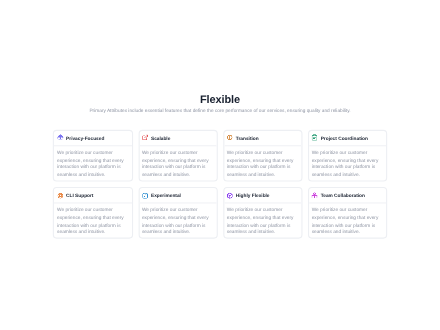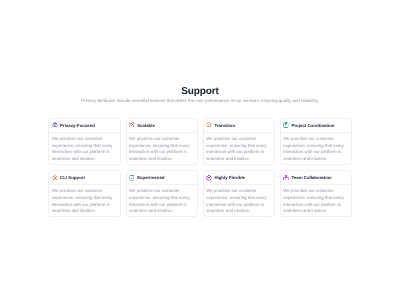--- a/index.html
+++ b/index.html
@@ -14,21 +14,21 @@
   .card-head{display:flex;align-items:center;gap:2.5px;padding:0 2.4px;height:14.2px;box-sizing:border-box;border-bottom:0.5px solid #f1f2f6;}
   .card-title{font-size:4.35px;font-weight:700;color:#18202f;white-space:nowrap;}
   .card-body{padding:3.15px 3px 0.92px 2.5px;font-size:4.35px;line-height:6.67px;color:#8d93a2;}
   .ico-wrap{width:5.8px;height:5.8px;flex:none;overflow:hidden;position:relative;}
   .ico{width:23.2px;height:23.2px;display:block;transform:scale(0.25);transform-origin:0 0;will-change:transform;}
 </style>
 </head>
 <body>
 
 <div class="page">
-  <h1 class="title">Support</h1>
+  <h1 class="title">Flexible</h1>
   <p class="subtitle">Primary Attributes include essential features that define the core performance of our services, ensuring quality and reliability.</p>
   <div class="grid" id="grid">
       <div class="card">
         <div class="card-head">
           <span class="ico-wrap">
             <svg class="ico" viewBox="0 0 24 24">
               <path fill="#7b74f0" fill-rule="evenodd" d="M12 0 2 8v2h20V8zM0.8 11v3A5.8 5.8 0 0 0 6.6 19.8h10.8A5.8 5.8 0 0 0 23.2 14v-3zM6.6 11.8a3.3 3.3 0 1 0 0 6.6 3.3 3.3 0 0 0 0-6.6zm10.8 0a3.3 3.3 0 1 0 0 6.6 3.3 3.3 0 0 0 0-6.6z"></path>
             </svg>
           </span>
           <span class="card-title">Privacy-Focused</span>

